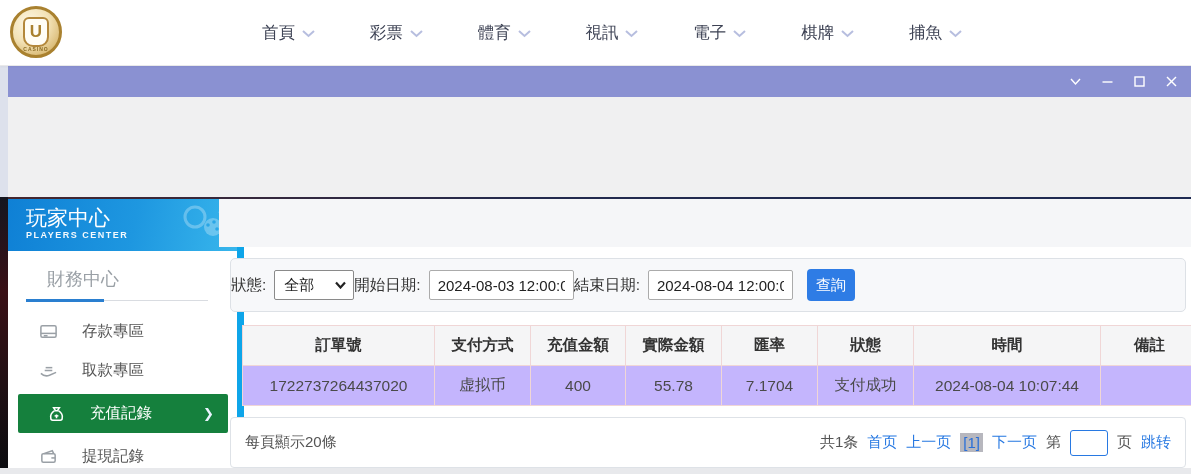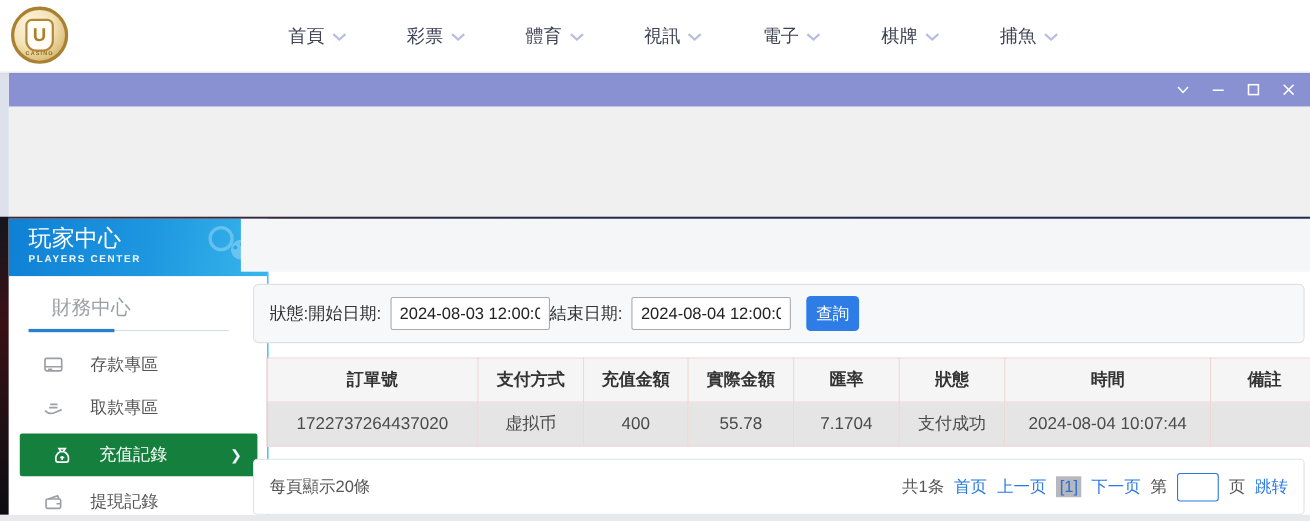--- a/index.html
+++ b/index.html
@@ -40,21 +40,21 @@
   .darkline { position:absolute; left:8px; top:197px; width:1183px; height:2px;
     background:linear-gradient(90deg,#45262e 0%, #232a4e 45%, #1e2a52 100%); }
   .content-bg { position:absolute; left:8px; top:199px; width:1183px; height:269px; background:#fff; }
   .bottom-strip { position:absolute; left:0; top:468px; width:1191px; height:6px; background:#e8e9ec; }
   .left-sliver-top { position:absolute; left:0; top:66px; width:8px; height:131px; background:#dde1ec; }
   .left-sliver-bottom { position:absolute; left:0; top:197px; width:8px; height:271px;
     background:linear-gradient(180deg,#14161f 0%, #3a1016 35%, #201014 70%, #0c0c10 100%); }
 
   
   .sidebar { position:absolute; left:8px; top:199px; width:236px; height:269px;
-    background:#fff; border-right:1px solid #0ea5e9; }
+    background:#fff; border-right:7px solid #0ea5e9; }
   .sb-header { position:relative; height:52px; overflow:hidden; padding:7px 0 0 18px;
     background:linear-gradient(100deg,#0f80d5 0%, #1e97e0 55%, #38b6ec 100%); }
   .sb-header .t1 { color:#fff; font-size:21px; line-height:24px; }
   .sb-header .t2 { color:rgba(255,255,255,.95); font-size:9px; letter-spacing:1.5px; font-weight:bold; }
   .pad-decor { position:absolute; right:10px; top:4px; opacity:.28; }
   .sb-section { color:#9aa0a6; font-size:18px; padding:16px 0 8px 39px; }
   .sb-rule { position:relative; height:3px; margin:0 0 10px 18px; width:182px; background:transparent; }
   .sb-rule .gray { position:absolute; left:0; right:0; top:1px; height:1px; background:#d9dce1; }
   .sb-rule .blue { position:absolute; left:0; top:0; width:78px; height:3px; background:#2a7fd0; }
   .sb-item { height:39px; display:flex; align-items:center; padding-left:30px; gap:24px;
@@ -70,41 +70,41 @@
   
   .tabstrip { position:absolute; left:219px; top:199px; width:972px; height:48px; background:#f5f6f8; }
   .pill { position:absolute; top:9px; height:28px; padding:0 15px; border-radius:15px;
     background:#fdfdfd; border:1px solid #6f6f6f; display:flex; align-items:center;
     font-size:15px; cursor:pointer; }
   .pill.p1 { left:231px; color:#2b2b2b; }
   .pill.p2 { left:344px; color:#e53530; border-color:#6f6f6f; }
 
   .filterbox { position:absolute; left:230px; top:258px; width:956px; height:54px;
     background:#f7f8fa; border:1px solid #dde1e6; border-radius:5px;
-    display:flex; align-items:center; padding-left:14px; }
+    display:flex; align-items:center; }
   .flabel { font-size:15.5px; color:#333; }
   .fselect { margin-left:8px; width:80px; height:30px; background:#fff; border:1px solid #8a8a8a;
     border-radius:2px; display:flex; align-items:center; justify-content:space-between;
     padding:0 7px 0 9px; font-size:15px; color:#222; cursor:pointer; }
   .fselect svg { width:11px; height:8px; }
   .fselect svg polyline { fill:none; stroke:#222; stroke-width:2.2; }
   .ftext { height:30px; width:145px; border:1px solid #ababab; border-radius:2px;
     font-size:15px; color:#222; padding:0 8px; background:#fff;
     font-family:"Liberation Sans","DejaVu Sans",sans-serif; }
   .gap1 { } .gap2 { margin-left:8px; }
   .searchbtn { margin-left:14px; width:48px; height:32px; background:#2e7ce5; color:#fff;
     border:none; border-radius:4px; font-size:15px; cursor:pointer;
     font-family:"Liberation Sans","DejaVu Sans",sans-serif; }
 
   table.records { position:absolute; left:242px; top:325px; width:956px;
     border-collapse:collapse; table-layout:fixed; }
   table.records th, table.records td { border:1px solid #f0d6d6; height:40px;
     text-align:center; font-size:15.5px; }
   table.records th { background:#f5f5f6; color:#333; font-weight:bold; }
-  table.records td { background:#e5e5e5; color:#4a4a4a; }
+  table.records td { background:#c4b5fd; color:#4a4a4a; }
 
   .pagebox { position:absolute; left:230px; top:417px; width:956px; height:51px;
     background:#fff; border:1px solid #dee2e7; border-radius:4px;
     display:flex; align-items:center; justify-content:space-between; padding:0 14px; }
   .perpage { font-size:15px; color:#555; }
   .pager { display:flex; align-items:center; gap:9px; font-size:15px;margin-left:32px; }
   .pg-text { color:#555; }
   .pg-link { color:#2879e2; cursor:pointer; }
   .pg-current { background:#b7b7be; color:#2a6fd8; padding:1px 3px; }
   .pg-input { width:38px; height:26px; border:1px solid #2879e2; border-radius:3px;
@@ -262,20 +262,26 @@
 <div class="tabstrip"></div>
 <div class="pill p1">
   <span>公司入款記錄</span>
 </div>
 <div class="pill p2">
   <span>在線支付記錄</span>
 </div>
 
 <div class="filterbox">
   <span class="flabel">狀態:</span>
+  <div class="fselect">
+    <span>全部</span>
+    <svg viewBox="0 0 11 8">
+        <polyline points="1,1.5 5.5,6.5 10,1.5"></polyline>
+      </svg>
+  </div>
   <span class="flabel gap1">開始日期:</span>
   <input class="ftext gap2" value="2024-08-03 12:00:00" style="">
   <span class="flabel gap1">結束日期:</span>
   <input class="ftext gap2" value="2024-08-04 12:00:00" style="">
   <button class="searchbtn">查詢</button>
 </div>
 
 <table class="records">
   <colgroup>
     <col style="width:192px">

